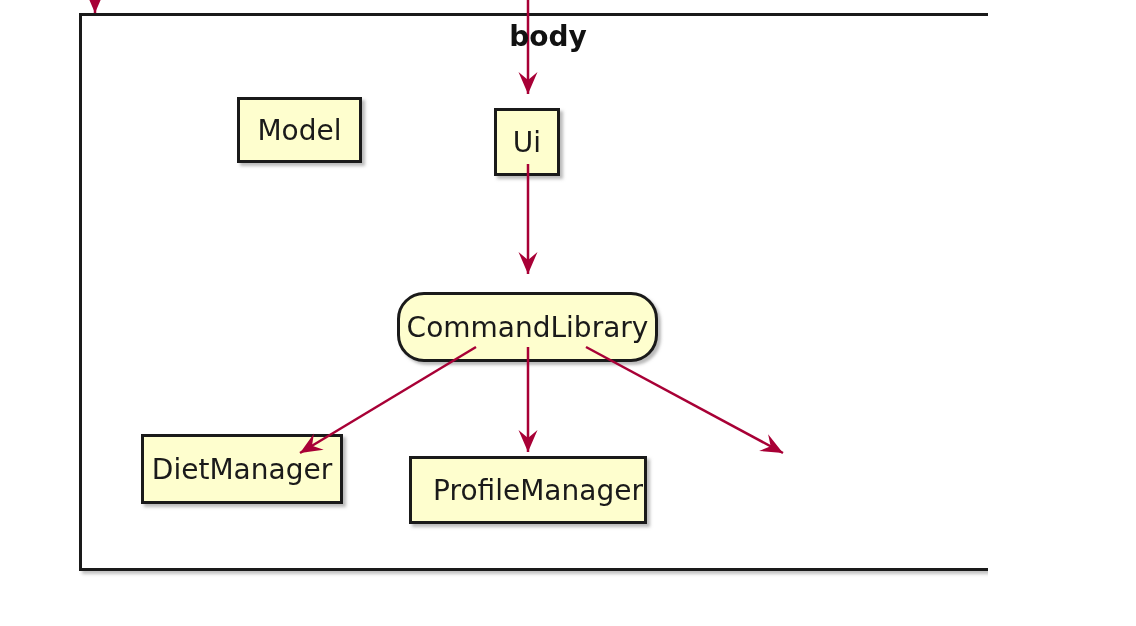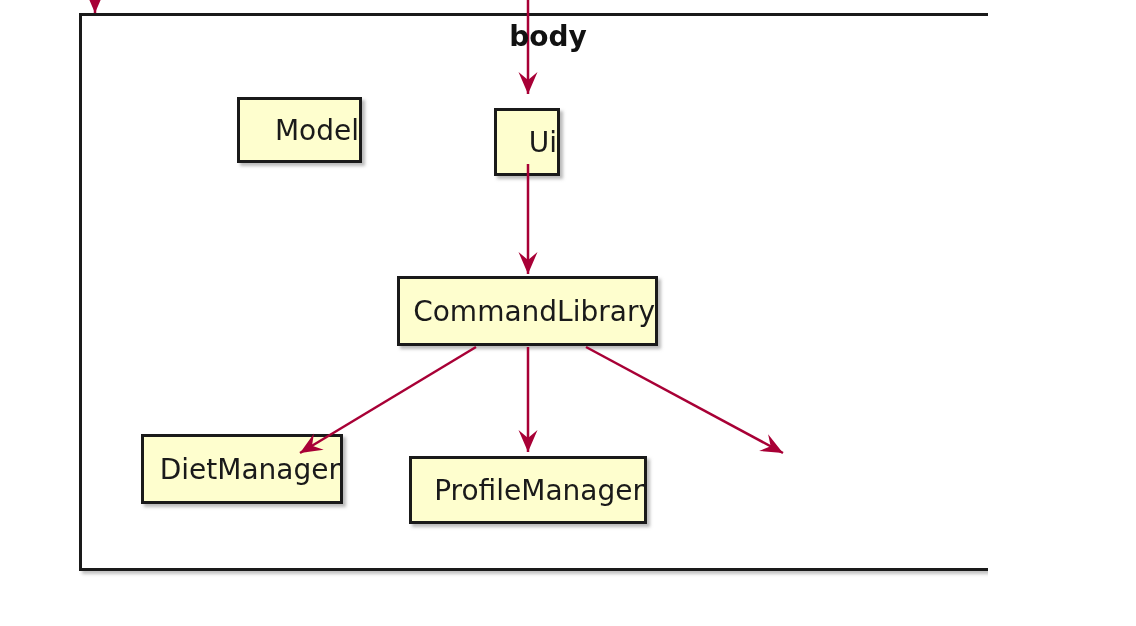--- a/index.html
+++ b/index.html
@@ -48,29 +48,29 @@
     z-index: 2;
   }
   .node {
     position: absolute;
     box-sizing: border-box;
     border: 3px solid #1a1a1a;
     background: #fefece;
     box-shadow: 3px 3px 3px rgba(120,120,120,0.5);
     display: flex;
     align-items: center;
-    justify-content: flex-end;
+    justify-content: center;
     font-size: 28px;
     color: #1a1a1a;
     z-index: 1;
     white-space: nowrap;
   }
   .node-model          { left: 237px; top:  97px; width: 125px; height: 66px; }
   .node-ui             { left: 494px; top:  108px; width:  66px; height: 68px; }
-  .node-commandlibrary { left: 397px; top: 276px; width: 261px; height: 70px; }
+  .node-commandlibrary { left: 397px; top: 292px; width: 261px; height: 70px; border-radius: 27px; }
   .node-dietmanager    { left: 141px; top: 434px; width: 202px; height: 70px; }
   .node-profilemanager { left: 409px; top: 456px; width: 238px; height: 68px; padding-left: 20px; }
   .node-workoutmanager { left: 710px; top: 457px; width: 262px; height: 70px; }
 </style>
 </head>
 <body>
 
 <div class="canvas">
 
   <div class="container-box"></div>

